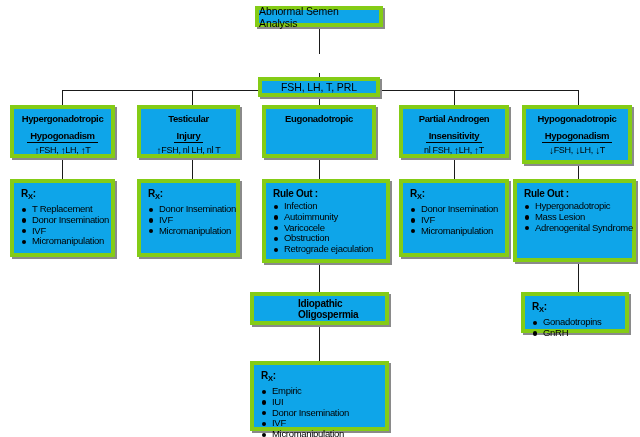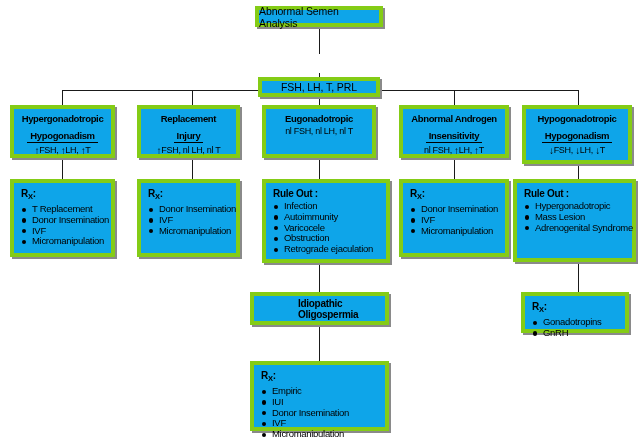--- a/index.html
+++ b/index.html
@@ -102,32 +102,31 @@
     <span>FSH, LH, T, PRL</span>
   </div>
 
   <div class="box dx" style="left:10px;top:105px;width:105px;height:53px;">
     <div class="l1">Hypergonadotropic</div>
     <div><span class="l2">Hypogonadism</span></div>
     <div class="labs"><span class="arw">↑</span><span>FSH,</span>&nbsp;<span class="arw">↑</span><span>LH,</span>&nbsp;<span class="arw">↑</span><span>T</span></div>
   </div>
 
   <div class="box dx" style="left:137px;top:105px;width:103px;height:53px;">
-    <div class="l1">Replacement</div>
+    <div class="l1">Testicular</div>
     <div><span class="l2">Injury</span></div>
     <div class="labs"><span class="arw">↑</span><span>FSH,</span>&nbsp;<span>nl LH,</span>&nbsp;<span>nl T</span></div>
   </div>
 
   <div class="box dx" style="left:262px;top:105px;width:114px;height:53px;">
     <div class="l1">Eugonadotropic</div>
-    <div class="labs"><span>nl FSH,</span>&nbsp;<span>nl LH,</span>&nbsp;<span>nl T</span></div>
   </div>
 
   <div class="box dx" style="left:399px;top:105px;width:110px;height:53px;">
-    <div class="l1">Abnormal Androgen</div>
+    <div class="l1">Partial Androgen</div>
     <div><span class="l2">Insensitivity</span></div>
     <div class="labs"><span>nl FSH,</span>&nbsp;<span class="arw">↑</span><span>LH,</span>&nbsp;<span class="arw">↑</span><span>T</span></div>
   </div>
 
   <div class="box dx" style="left:522px;top:105px;width:110px;height:59px;">
     <div class="l1">Hypogonadotropic</div>
     <div><span class="l2">Hypogonadism</span></div>
     <div class="labs"><span class="arw">↓</span><span>FSH,</span>&nbsp;<span class="arw">↓</span><span>LH,</span>&nbsp;<span class="arw">↓</span><span>T</span></div>
   </div>
 

